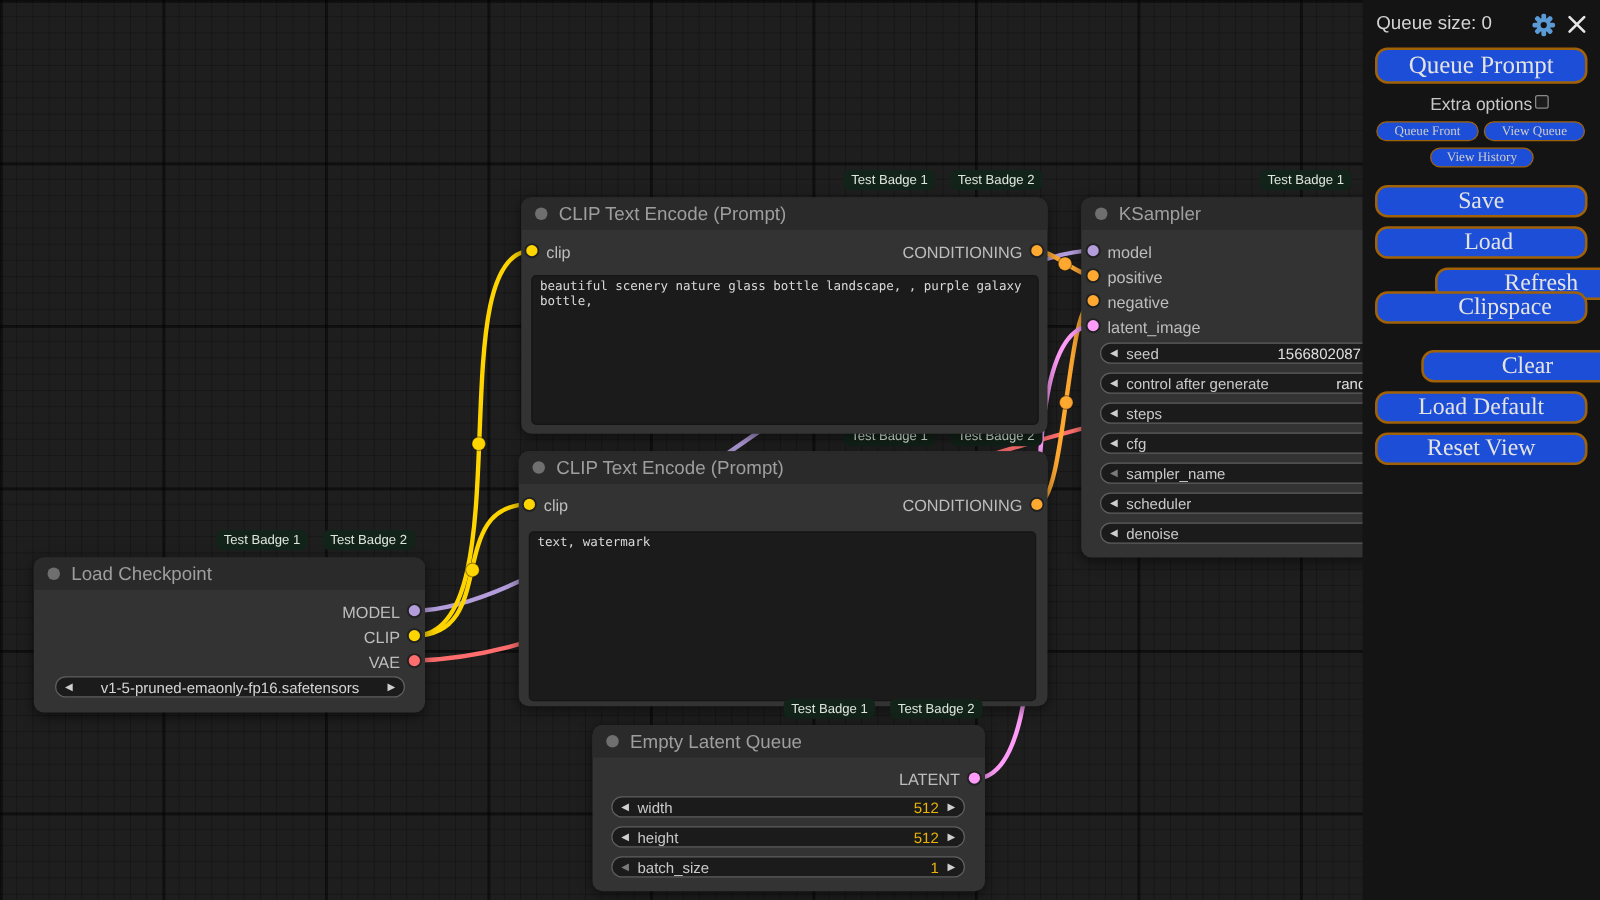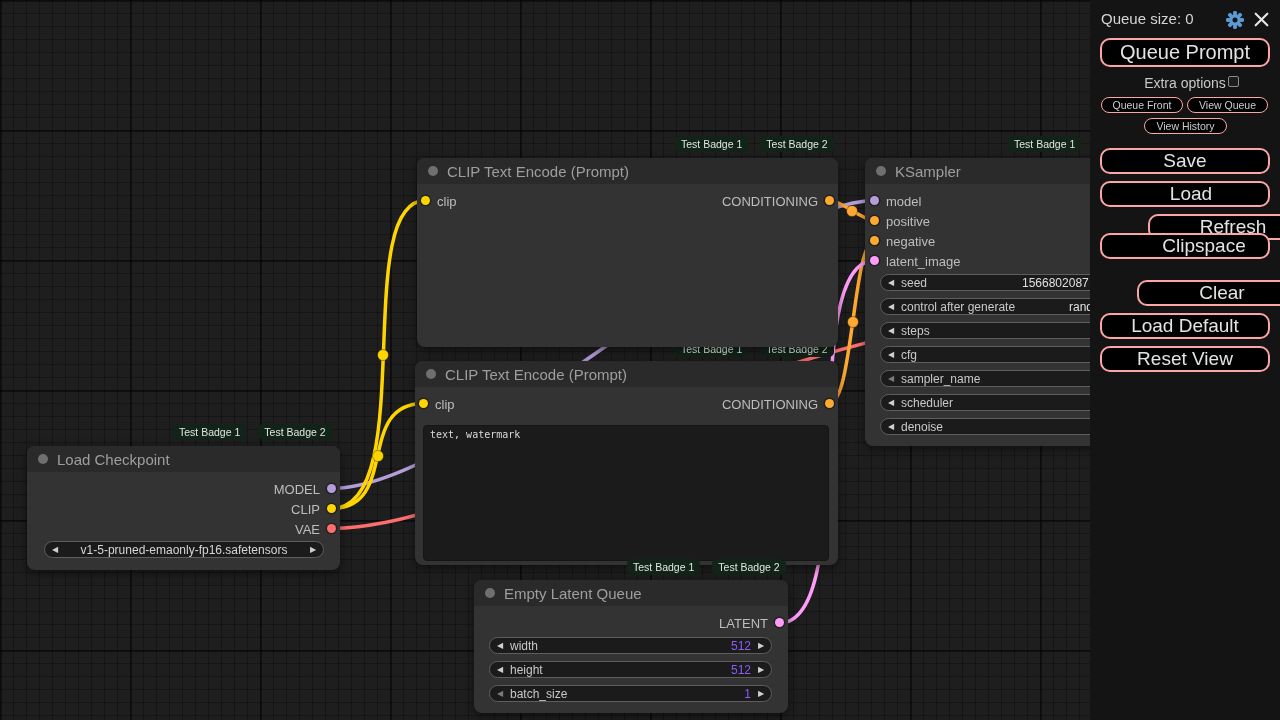--- a/index.html
+++ b/index.html
@@ -41,35 +41,36 @@
   }
   .widget {
     position:absolute; height:17px; background:#1b1b1b;
     border:1px solid #5e5e5e; border-radius:9px;
     display:flex; align-items:center; overflow:hidden;
     font-size:12px; color:#c9c9c9; white-space:nowrap;
   }
   .w-arrow { flex:none; width:20px; text-align:center; font-size:8px; color:#cfcfcf; line-height:15px; cursor:pointer; }
   .w-arrow.dim { color:#7a7a7a; }
   .w-label { flex:none; }
-  .w-value { margin-left:auto; color:#8b5cf6; }
+  .w-value { margin-left:auto; color:#eab308; }
   .w-value-abs { position:absolute; color:#e0e0e0; top:1px; line-height:15px; }
   .w-center { flex:1; text-align:center; color:#d6d6d6; }
   .badges { position:absolute; display:flex; gap:12px; }
   .badge {
     height:16px; padding:1px 6px 0 6px; border-radius:5px;
     background:#122319; color:#dfe5df; font-size:10.5px; line-height:14px; white-space:nowrap;
   }
   
   #menu { position:absolute; left:1090px; top:0; width:190px; height:720px; background:#141414; }
   .menu-btn {
     position:absolute; left:10px; width:170px; height:26px;
-    background:#000000; border:2px solid #fca5a5; border-radius:10px;
+    background:#1d4ed8; border:2px solid #a16207; border-radius:10px;
     color:#e3e3e3; font-size:19px; display:flex; align-items:center; justify-content:center;
     cursor:pointer;
+    font-family:Liberation Serif, serif;
   }
   .menu-btn.small { height:16px; font-size:10.5px; border-width:1.5px; border-radius:8px; color:#cccccc; }
   #queue-size { position:absolute; left:11px; top:10px; font-size:15px; color:#d4d4d4; }
   #extra-options { position:absolute; left:0; top:75px; width:190px; text-align:center; font-size:14px; color:#c8c8c8; }
   #extra-checkbox {
     position:absolute; left:138px; top:1px; width:11px; height:11px;
     background:#1c1c1c; border:1px solid #8a8a8a; border-radius:2px; display:inline-block; cursor:pointer;
   }
   #gear-btn { position:absolute; left:135px; top:10px; width:20px; height:20px; cursor:pointer; }
   #close-btn { position:absolute; left:163px; top:11px; width:17px; height:17px; cursor:pointer; }
@@ -119,20 +120,21 @@
   </div>
   <div class="node" style="left:417px; top:158px; width:421px; height:189px;">
     <div class="node-title">
       <span class="title-dot"></span>
       <span>CLIP Text Encode (Prompt)</span>
     </div>
     <span class="slot-dot" style="left: 4px; top: 38px; background: rgb(255, 213, 0);"></span>
     <span class="slot-label" style="left:20px; top:36px;">clip</span>
     <span class="slot-dot" style="right: 4px; top: 38px; background: rgb(255, 169, 49);"></span>
     <span class="slot-label right" style="right:20px; top:36px;">CONDITIONING</span>
+    <div class="textarea" style="left:8px; top:62px; width:406px; height:120px;">beautiful scenery nature glass bottle landscape, , purple galaxy bottle,</div>
   </div>
 
   <div class="badges" style="left:1008px; top:136px;">
     <span class="badge">Test Badge 1</span>
     <span class="badge">Test Badge 2</span>
   </div>
   <div class="node" style="left:865px; top:158px; width:320px; height:288px;">
     <div class="node-title">
       <span class="title-dot"></span>
       <span>KSampler</span>

